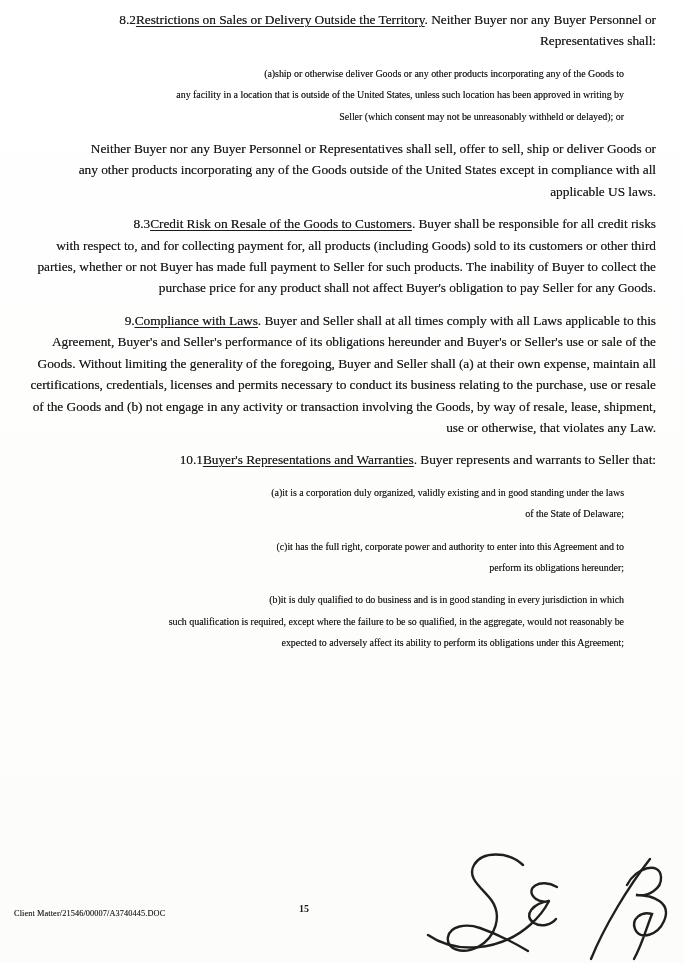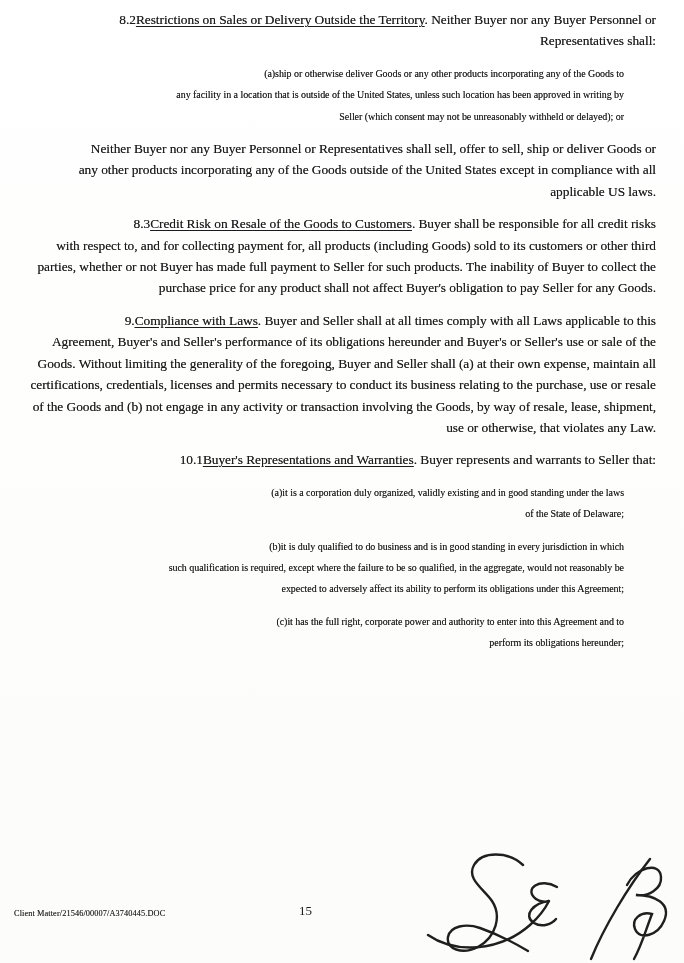--- a/index.html
+++ b/index.html
@@ -35,21 +35,21 @@
   
   .plain{text-indent:56px;}
   .hd{text-decoration:underline;text-underline-offset:2px;}
   .footer-left{
     position:absolute;left:14px;top:909px;
     font-size:8.3px;letter-spacing:0.1px;color:#272727;
     text-shadow:0 0 0.4px rgba(0,0,0,0.5);
   }
   .page-number{
     position:absolute;left:299px;top:903px;
-    font-size:13px;color:#1b1b1b;
+    font-size:10px;color:#1b1b1b;font-weight:bold;
   }
   .sig{position:absolute;}
   .sig svg{display:block;}
   .sig-1{left:424px;top:849px;}
   .sig-2{left:584px;top:851px;}
 </style>
 </head>
 <body>
 
 <div class="page">
@@ -65,23 +65,23 @@
 
     <p class="para l2"><span class="num">8.3</span><span class="hd">Credit Risk on Resale of the Goods to Customers</span><span>. Buyer shall be responsible for all credit risks with respect to, and for collecting payment for, all products (including Goods) sold to its customers or other third parties, whether or not Buyer has made full payment to Seller for such products. The inability of Buyer to collect the purchase price for any product shall not affect Buyer's obligation to pay Seller for any Goods.</span></p>
 
     <p class="para l1"><span class="num">9.</span><span class="hd">Compliance with Laws</span><span>. Buyer and Seller shall at all times comply with all Laws applicable to this Agreement, Buyer's and Seller's performance of its obligations hereunder and Buyer's or Seller's use or sale of the Goods. Without limiting the generality of the foregoing, Buyer and Seller shall (a) at their own expense, maintain all certifications, credentials, licenses and permits necessary to conduct its business relating to the purchase, use or resale of the Goods and (b) not engage in any activity or transaction involving the Goods, by way of resale, lease, shipment, use or otherwise, that violates any Law.</span></p>
 
 
     <p class="para l2"><span class="num">10.1</span><span class="hd">Buyer's Representations and Warranties</span><span>. Buyer represents and warrants to Seller that:</span></p>
 
     <p class="para sub"><span class="label">(a)</span><span>it is a corporation duly organized, validly existing and in good standing under the laws of the State of Delaware;</span></p>
 
+    <p class="para sub"><span class="label">(c)</span><span>it has the full right, corporate power and authority to enter into this Agreement and to perform its obligations hereunder;</span></p>
+
     <p class="para sub"><span class="label">(b)</span><span>it is duly qualified to do business and is in good standing in every jurisdiction in which such qualification is required, except where the failure to be so qualified, in the aggregate, would not reasonably be expected to adversely affect its ability to perform its obligations under this Agreement;</span></p>
-
-    <p class="para sub"><span class="label">(c)</span><span>it has the full right, corporate power and authority to enter into this Agreement and to perform its obligations hereunder;</span></p>
 
 
   </div>
 
   <div class="footer-left">Client Matter/21546/00007/A3740445.DOC</div>
   <div class="page-number">15</div>
 
   <div class="sig sig-1">
     <svg width="146" height="114" viewBox="0 0 146 114" fill="none" xmlns="http://www.w3.org/2000/svg">
       <g stroke="#1f1f1f" stroke-width="2.4" stroke-linecap="round" fill="none">

